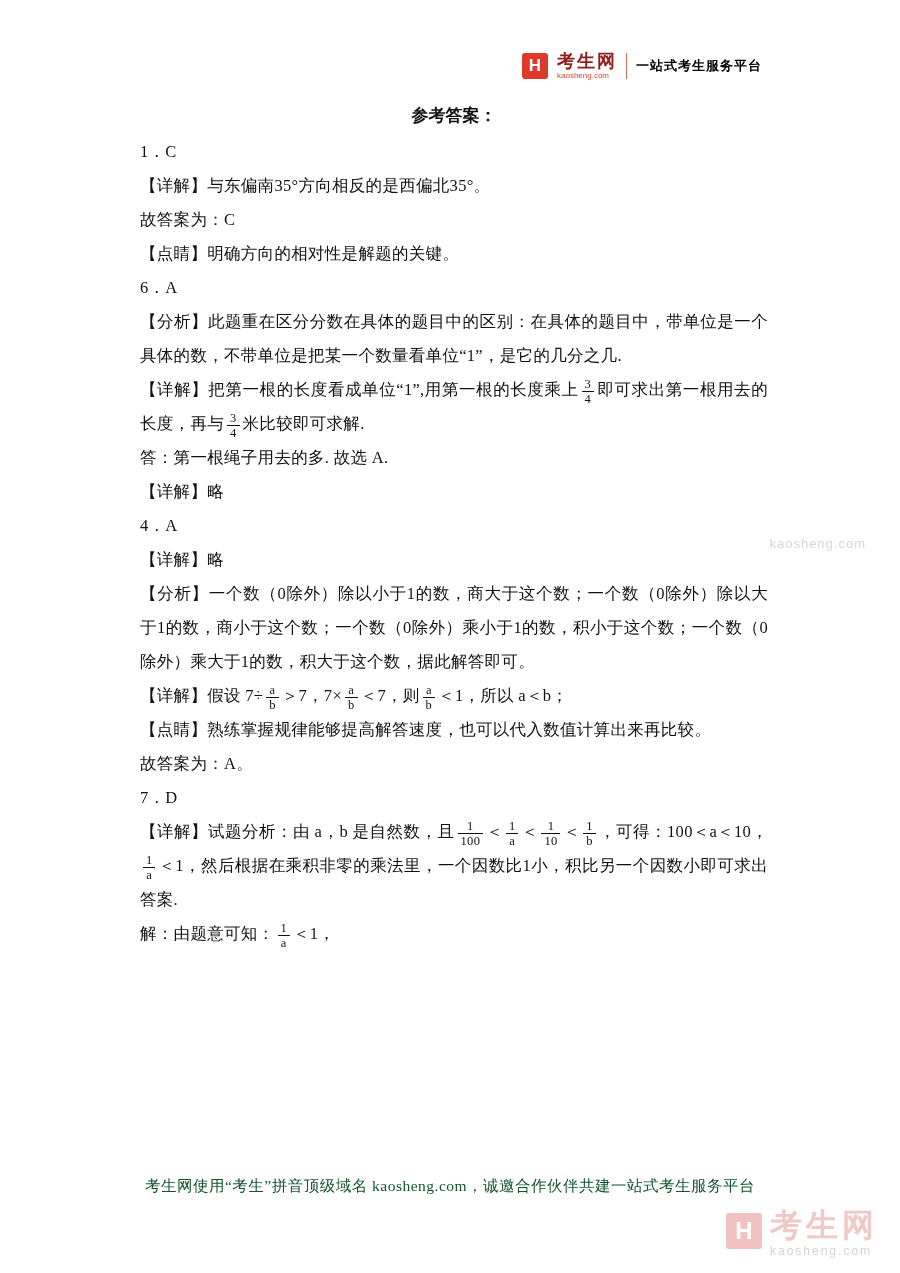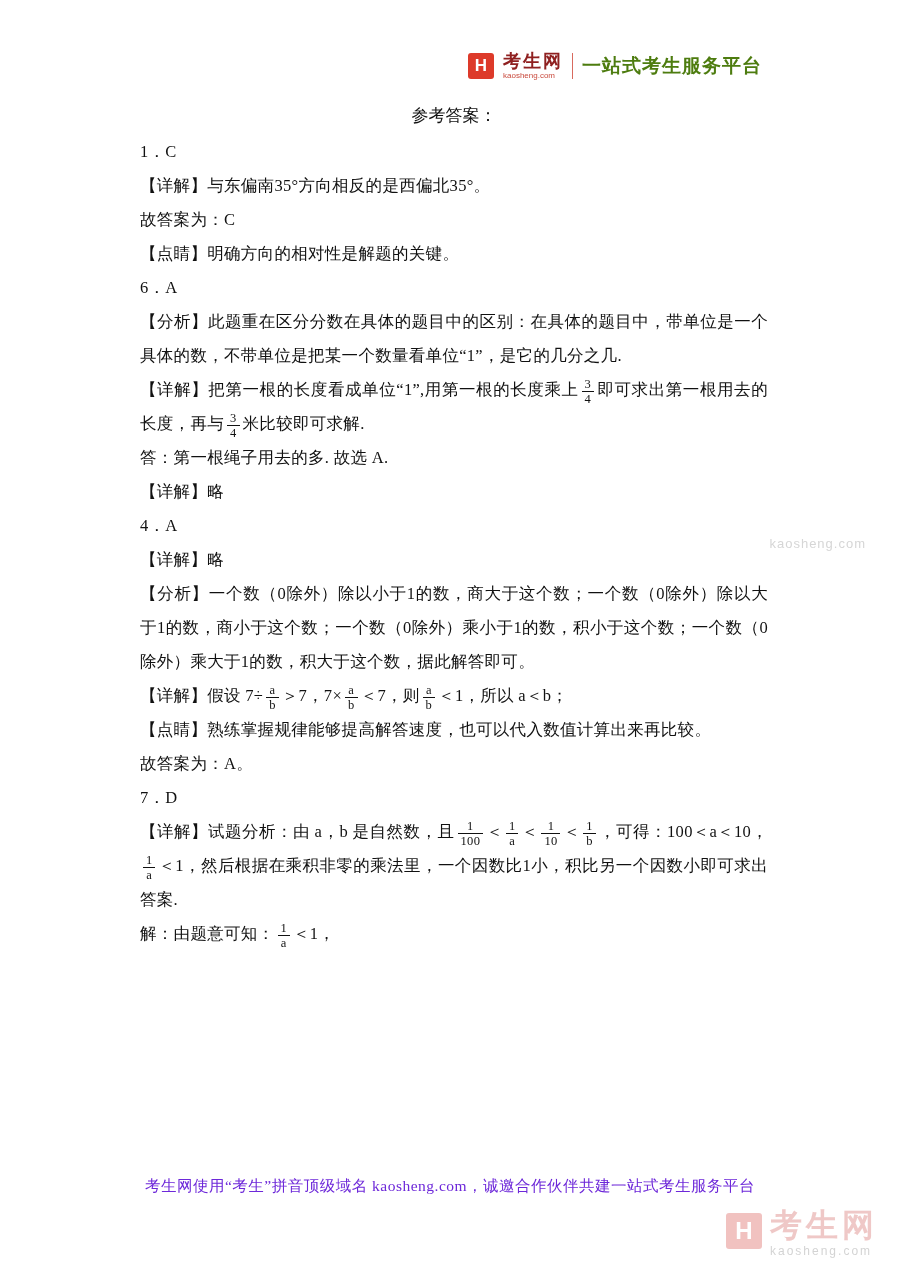--- a/index.html
+++ b/index.html
@@ -19,27 +19,27 @@
   }
   .brand-icon{
     width:26px;height:26px;background:#dd3a2a;border-radius:3px;
     color:#fff;font-weight:bold;font-size:17px;line-height:26px;
     text-align:center;font-family:"Liberation Sans",sans-serif;
   }
   .brand-names{display:flex;flex-direction:column;line-height:1;}
   .brand-cn{font-size:18px;font-weight:bold;color:#8f2020;letter-spacing:2px;}
   .brand-domain{font-size:8px;color:#c94a3d;margin-top:2px;font-family:"Liberation Sans",sans-serif;}
   .brand-divider{width:1px;height:26px;background:#d86a5e;}
-  .brand-tagline{font-size:19px;font-weight:bold;color:#4d7c0f;letter-spacing:1px;}
+  .brand-tagline{font-size:13px;font-weight:bold;color:#000000;letter-spacing:1px;}
   
   .content{
     position:absolute;left:140px;top:104px;width:628px;
   }
   .doc-title{
-    text-align:center;font-size:17px;font-weight:normal;margin:0 0 8px 0;
+    text-align:center;font-size:17px;font-weight:bold;margin:0 0 8px 0;
   }
   .para{
     margin:0;font-size:16.5px;line-height:34px;text-align:justify;
     letter-spacing:0.3px;
   }
   .frac{
     display:inline-flex;flex-direction:column;align-items:center;
     vertical-align:middle;font-size:12.5px;line-height:14px;
     margin:0 3px;text-align:center;
   }
@@ -59,21 +59,21 @@
     width:36px;height:36px;background:#f0bcba;border-radius:3px;
     color:#fff;font-weight:bold;font-size:24px;line-height:36px;
     text-align:center;font-family:"Liberation Sans",sans-serif;margin-top:4px;
   }
   .wm-text{display:flex;flex-direction:column;line-height:1;}
   .wm-cn{font-size:32px;font-weight:bold;color:#eec3c1;letter-spacing:4px;}
   .wm-domain{font-size:12px;color:#cfcfcf;margin-top:4px;letter-spacing:2px;font-family:"Liberation Sans",sans-serif;}
   
   .footer{
     position:absolute;left:0;top:1176px;width:100%;
-    text-align:center;font-size:15.5px;color:#6d28d9;letter-spacing:0.5px;
+    text-align:center;font-size:15.5px;color:#14532d;letter-spacing:0.5px;
   }
 </style>
 </head>
 <body>
 
 <div class="page">
 
   <div class="brand">
     <div class="brand-icon">H</div>
     <div class="brand-names">

